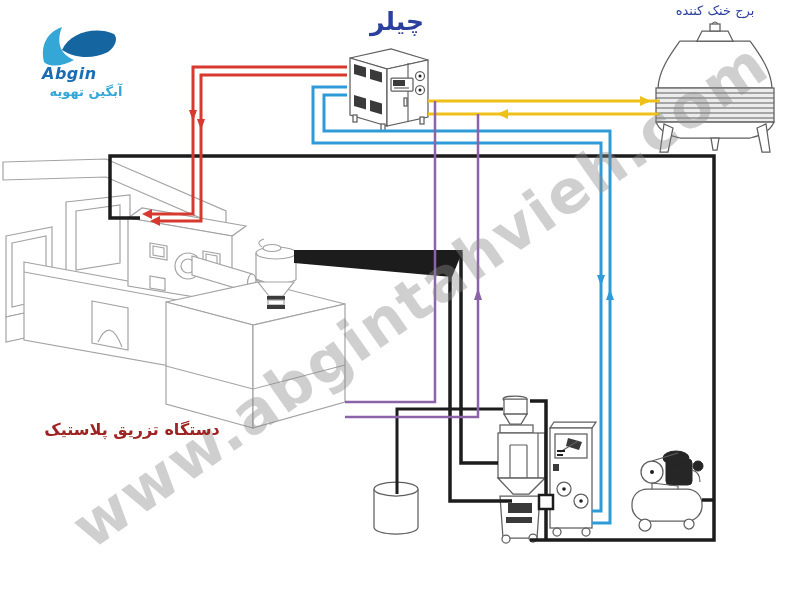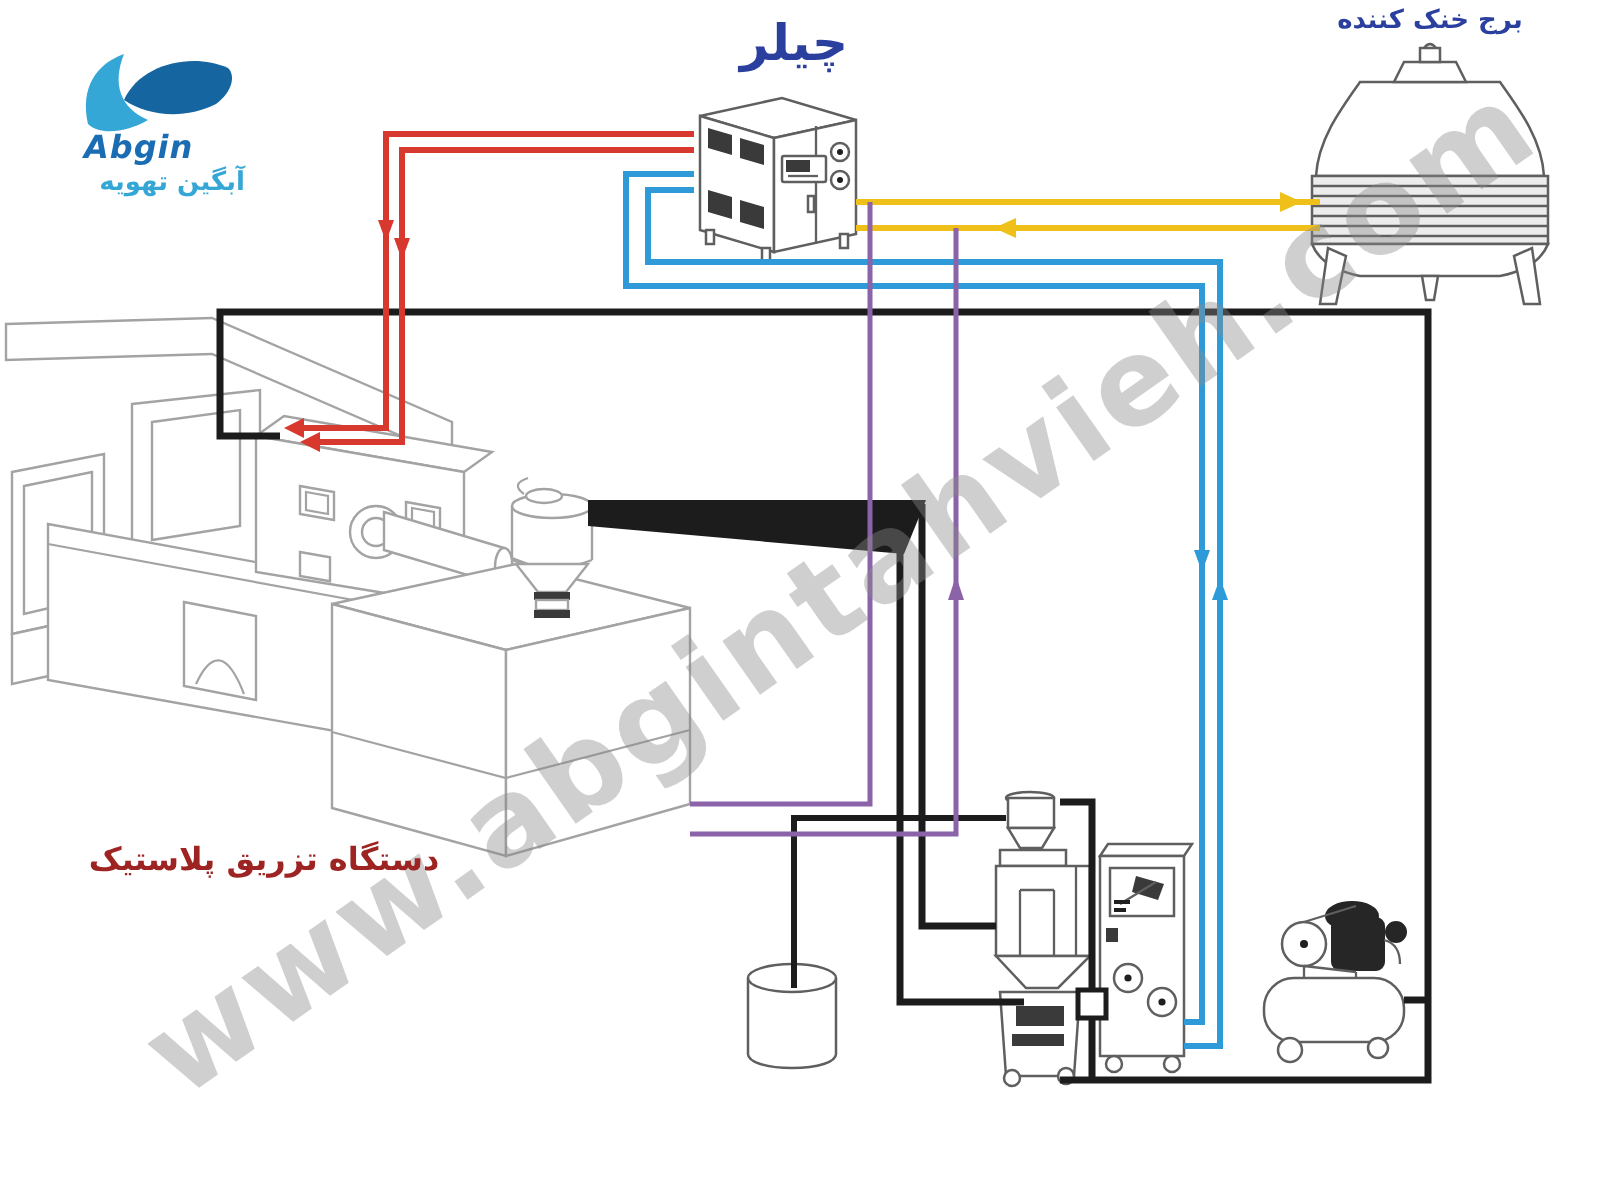--- a/index.html
+++ b/index.html
@@ -28,21 +28,21 @@
   .ar{fill:var(--red-pipe,#d8392e);stroke:none;}
   .ab{fill:var(--blue-pipe,#2e9bd8);stroke:none;}
   .ay{fill:var(--yellow-pipe,#f0c01a);stroke:none;}
   .ap{fill:var(--purple-pipe,#8a63a8);stroke:none;}
   .jbox{fill:#ffffff;stroke:var(--black-pipe,#1c1c1c);stroke-width:2.5;}
 
   
   .label{position:absolute;z-index:6;text-align:center;line-height:1.1;}
   .chiller-label{left:346px;top:8px;width:68px;font-size:25px;font-weight:bold;
     color:var(--label-blue,#2b3f9e);margin-left:17px;}
-  .tower-label{left:656px;top:4px;width:118px;font-size:13px;font-weight:bold;
+  .tower-label{left:656px;top:4px;width:118px;font-size:13px;font-weight:normal;
     color:var(--label-blue,#2b3f9e);}
   .machine-label{left:26px;top:409px;width:212px;font-size:16px;font-weight:bold;
     color:var(--label-red,#9e2424);margin-top:12px;}
 
   
   .logo{position:absolute;left:30px;top:12px;width:110px;height:96px;z-index:6;}
   .logo-wave{position:absolute;left:0;top:0;}
   .logo-brand{position:absolute;left:12px;top:52px;width:88px;text-align:left;
     font-size:16px;font-weight:bold;font-style:italic;letter-spacing:.5px;
     color:var(--logo-dark-blue,#1b6db3);}

